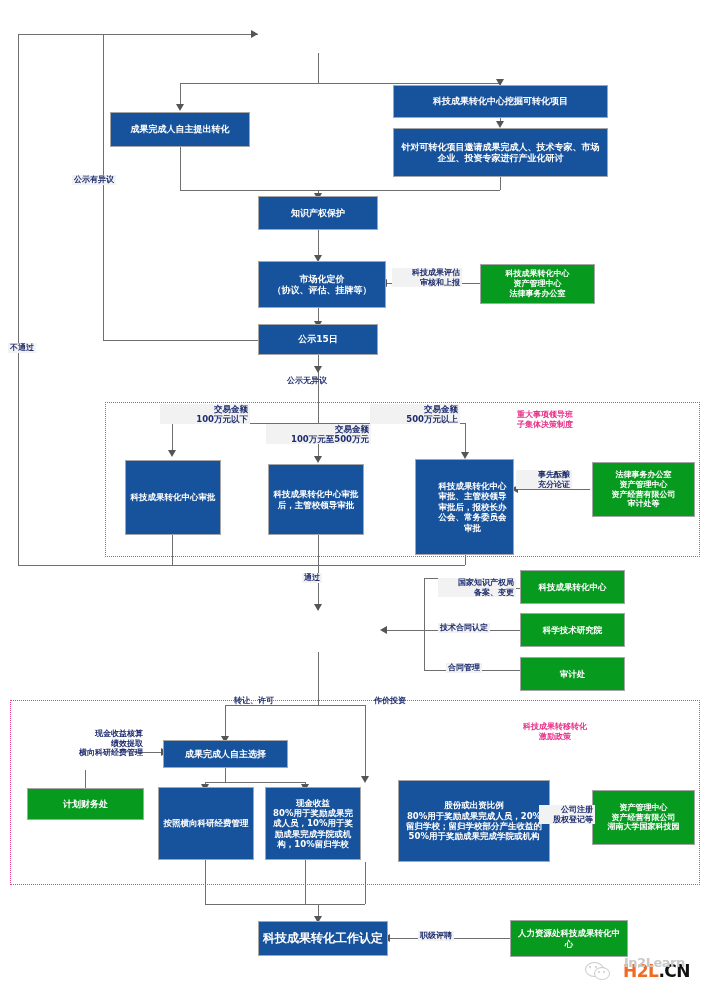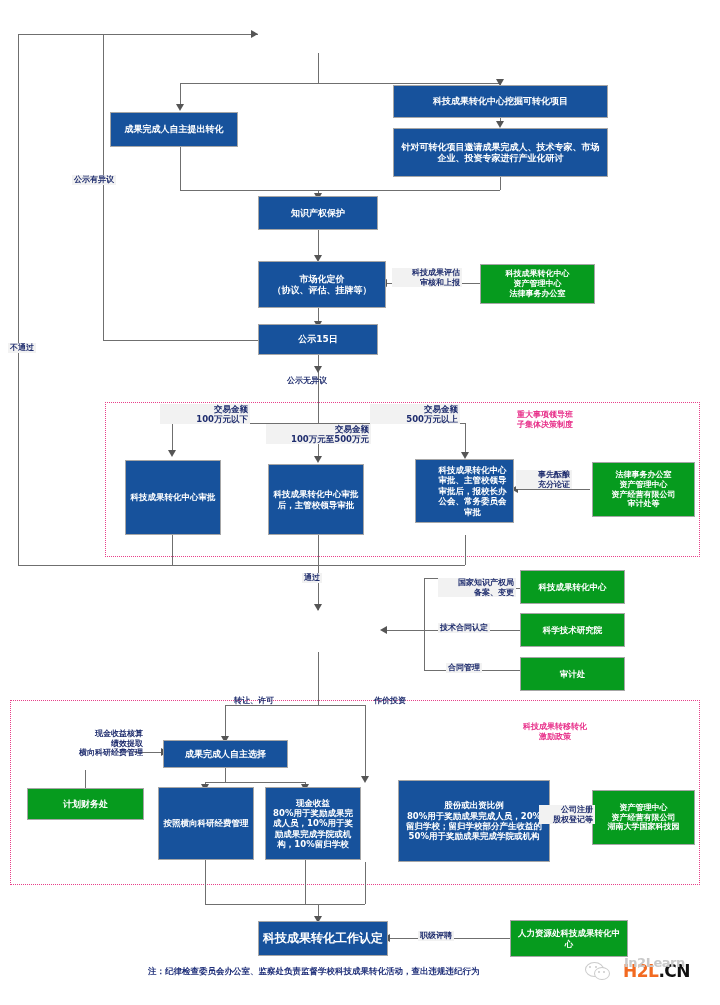--- a/index.html
+++ b/index.html
@@ -145,31 +145,31 @@
   <div class="ln v" style="left:318px;top:904px;height:17px;"></div>
   <div class="arw down" style="left:314px;top:916px;"></div>
 
   <div class="ln h" style="left:388px;top:938px;width:122px;"></div>
   <div class="arw left" style="left:383px;top:934px;"></div>
 
 
   <div class="node blue" style="left:393px;top:85px;width:215px;height:33px;font-size:9px;">科技成果转化中心挖掘可转化项目</div>
   <div class="node blue" style="left:393px;top:128px;width:215px;height:49px;font-size:9px;">针对可转化项目邀请成果完成人、技术专家、市场企业、投资专家进行产业化研讨</div>
 
-  <div class="node blue" style="left:110px;top:112px;width:128px;height:35px;font-size:9px;">成果完成人自主提出转化</div>
+  <div class="node blue" style="left:110px;top:112px;width:140px;height:35px;font-size:9px;">成果完成人自主提出转化</div>
 
   <div class="node blue" style="left:258px;top:196px;width:120px;height:34px;font-size:9px;">知识产权保护</div>
   <div class="node blue" style="left:258px;top:261px;width:128px;height:47px;font-size:9px;">市场化定价<br>（协议、评估、挂牌等）</div>
   <div class="node blue" style="left:258px;top:324px;width:120px;height:31px;font-size:9px;">公示15日</div>
 
   <div class="node green" style="left:480px;top:264px;width:115px;height:40px;font-size:8px;">科技成果转化中心<br>资产管理中心<br>法律事务办公室</div>
 
   <div class="node blue" style="left:268px;top:464px;width:96px;height:71px;font-size:8.5px;">科技成果转化中心审批后，主管校领导审批</div>
   <div class="node blue" style="left:125px;top:460px;width:96px;height:75px;font-size:8.5px;">科技成果转化中心审批</div>
-  <div class="node blue" style="left:415px;top:459px;width:99px;height:64px;font-size:8.5px;padding-left:20px;">科技成果转化中心审批、主管校领导审批后，报校长办公会、常务委员会审批</div>
+  <div class="node blue" style="left:415px;top:459px;width:99px;height:96px;font-size:8.5px;padding-left:20px;">科技成果转化中心审批、主管校领导审批后，报校长办公会、常务委员会审批</div>
   <div class="node green" style="left:592px;top:462px;width:103px;height:55px;font-size:8px;">法律事务办公室<br>资产管理中心<br>资产经营有限公司<br>审计处等</div>
 
 
   <div class="node green" style="left:520px;top:570px;width:105px;height:34px;font-size:8.5px;">科技成果转化中心</div>
   <div class="node green" style="left:520px;top:613px;width:105px;height:34px;font-size:8.5px;">科学技术研究院</div>
   <div class="node green" style="left:520px;top:657px;width:105px;height:34px;font-size:8.5px;">审计处</div>
 
   <div class="node green" style="left:27px;top:788px;width:117px;height:32px;font-size:9px;">计划财务处</div>
   <div class="node blue" style="left:163px;top:740px;width:125px;height:28px;font-size:9px;">成果完成人自主选择</div>
 
@@ -197,21 +197,20 @@
   <div class="elbl" style="left:438px;top:623px;font-size:8px;">技术合同认定</div>
   <div class="elbl" style="left:446px;top:663px;font-size:8px;">合同管理</div>
 
   <div class="elbl nobg" style="left:232px;top:696px;font-size:8px;">转让、许可</div>
   <div class="elbl nobg" style="left:372px;top:696px;font-size:8px;">作价投资</div>
 
   <div class="elbl multi nobg" style="left:25px;top:729px;width:120px;font-size:8px;">现金收益核算<br>绩效提取<br>横向科研经费管理</div>
   <div class="elbl multi" style="left:539px;top:805px;width:56px;font-size:8px;padding-left:8px;">公司注册<br>股权登记等</div>
   <div class="elbl" style="left:418px;top:931px;font-size:8px;">职级评聘</div>
 
-  <div class="footnote" style="left:148px;top:966px;">注：纪律检查委员会办公室、监察处负责监督学校科技成果转化活动，查出违规违纪行为</div>
 
   <div class="wm" style="left:585px;top:962px;">
     <div class="wm-chat">
       <div class="b1"></div>
         <div class="b2"></div>
       <div class="d" style="left:4px;top:4px;"></div>
       <div class="d" style="left:10px;top:4px;"></div>
       <div class="d" style="left:13px;top:9px;"></div>
       <div class="d" style="left:18px;top:9px;"></div>
     </div>

